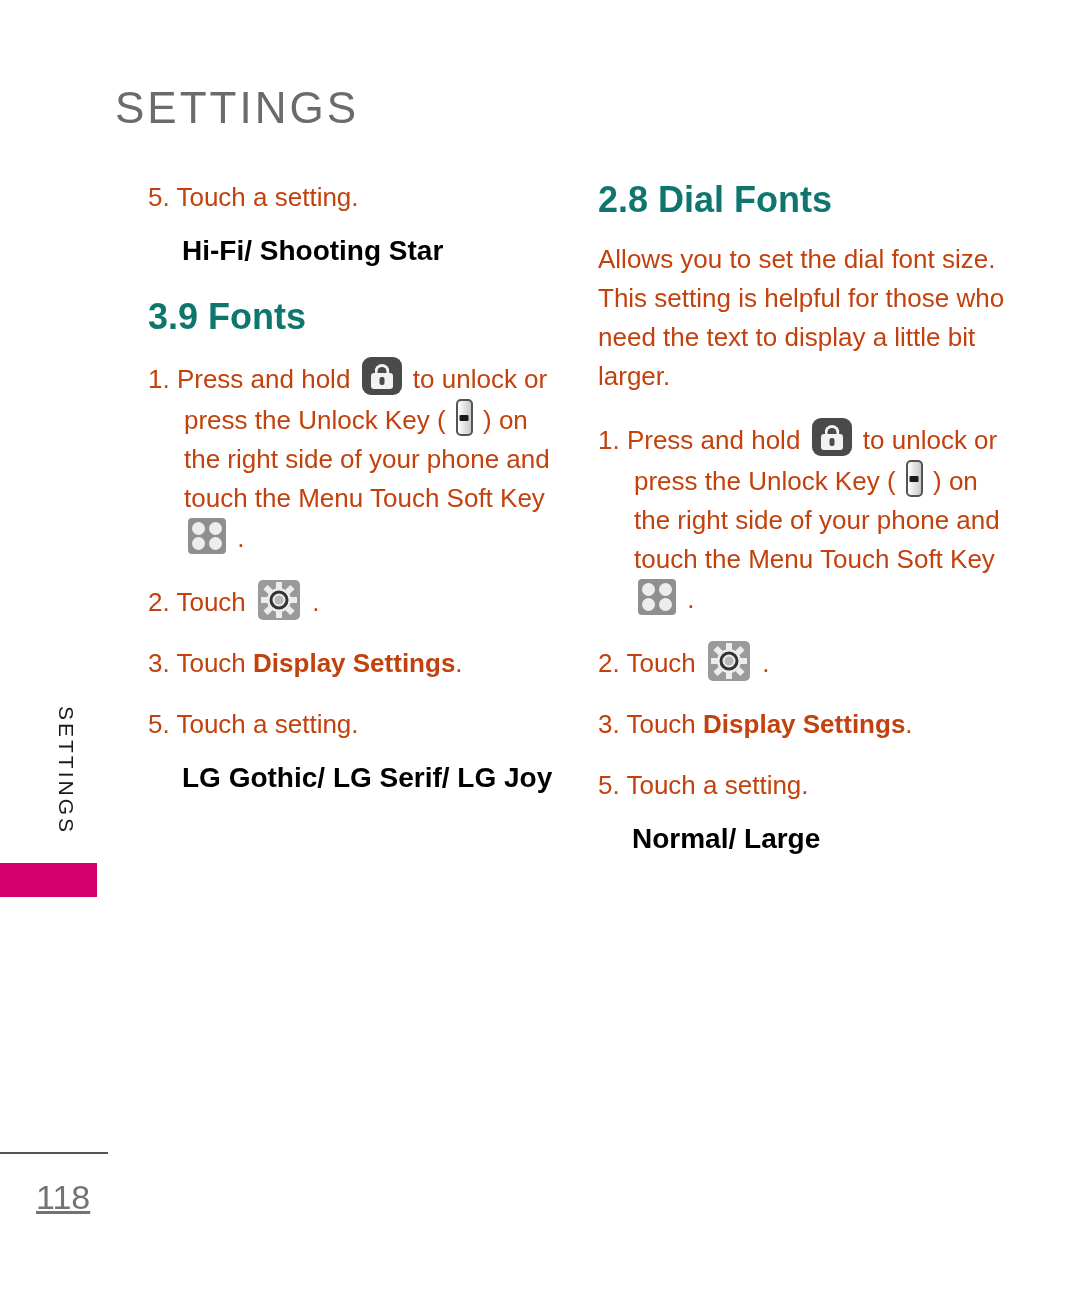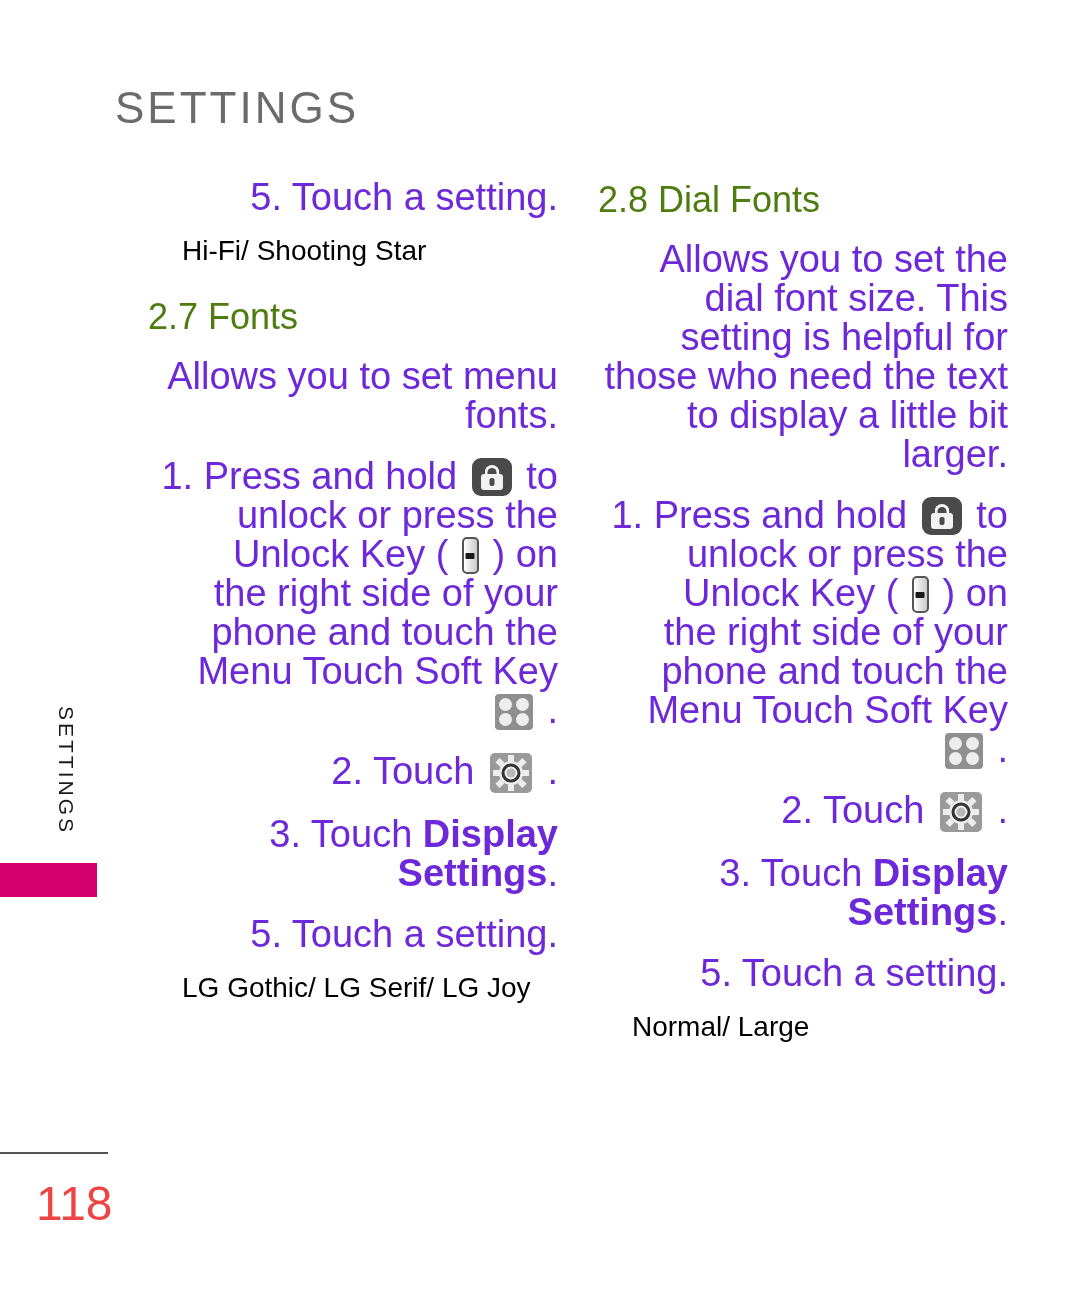--- a/index.html
+++ b/index.html
@@ -54,47 +54,46 @@
   .column {
     position: absolute;
     top: 178px;
     width: 410px;
   }
   .col-left  { left: 148px; }
   .col-right { left: 598px; }
 
   
   .para {
-    font-size: 38px;
+    font-size: 26px;
     line-height: 39px;
-    color: #6d28d9;
+    color: #c2410c;
     margin: 0 0 22px 0;
-    text-align: right;
   }
   .para.step {
     padding-left: 36px;
     text-indent: -36px;
   }
   .para.tight { margin-bottom: 16px; }
 
   .option-line {
     font-size: 28px;
-    font-weight: normal;
+    font-weight: bold;
     line-height: 36px;
     color: #000000;
     margin: 0 0 26px 0;
     padding-left: 34px;
   }
 
   .section-heading {
     font-size: 36px;
-    color: #4d7c0f;
+    color: #0f766e;
     line-height: 44px;
     margin: 0 0 18px 0;
-    font-weight: normal;
+    font-weight: bold;
   }
 
   b, .bold { font-weight: bold; }
 
   
   .icon {
     display: inline-block;
     vertical-align: -7px;
     position: relative;
   }
@@ -199,41 +198,41 @@
     left: 0;
     top: 1152px;
     width: 108px;
     height: 2px;
     background: #555555;
   }
   .page-number {
     position: absolute;
     left: 36px;
     top: 1180px;
-    font-size: 48px;
-    color: #ef4444;
+    font-size: 34px;
+    color: #737373;
     line-height: 1;
+    text-decoration: underline;
   }
 </style>
 </head>
 <body>
 
 <div class="page-header">SETTINGS</div>
 
 <div class="side-tab-label">SETTINGS</div>
 <div class="side-tab-block"></div>
 
 <div class="column col-left">
 
   <p class="para step tight">5. Touch a setting.</p>
   <p class="option-line">Hi-Fi/ Shooting Star</p>
 
-  <h2 class="section-heading">2.7 Fonts</h2>
-
-  <p class="para">Allows you to set menu fonts.</p>
+  <h2 class="section-heading">3.9 Fonts</h2>
+
 
   <p class="para step">
     <span>1. Press and hold</span>
     <span class="icon icon-lock">
       <span class="shackle"></span><span class="body"></span><span class="keyhole"></span>
     </span>
     <span>to unlock or press the Unlock Key (</span>
     <span class="icon icon-unlock-key"><span class="nub"></span></span>
     <span>) on the right side of your phone and touch the Menu Touch Soft Key</span>
     <span class="icon icon-softkey"><i></i><i></i><i></i><i></i></span>

